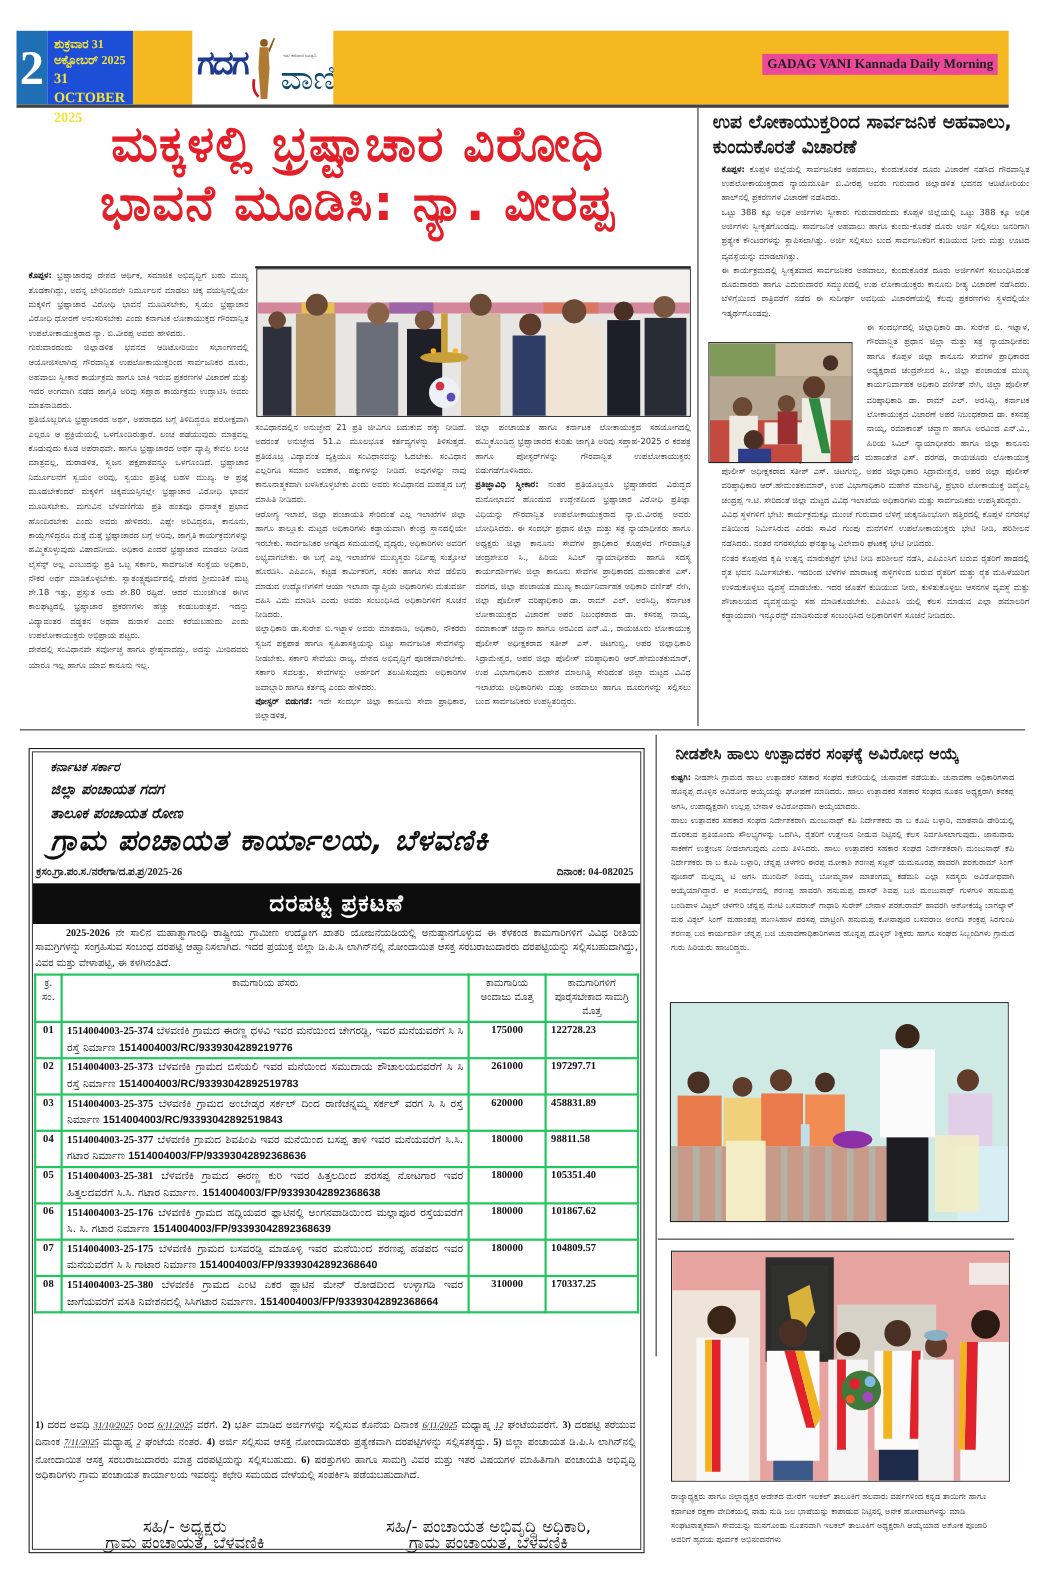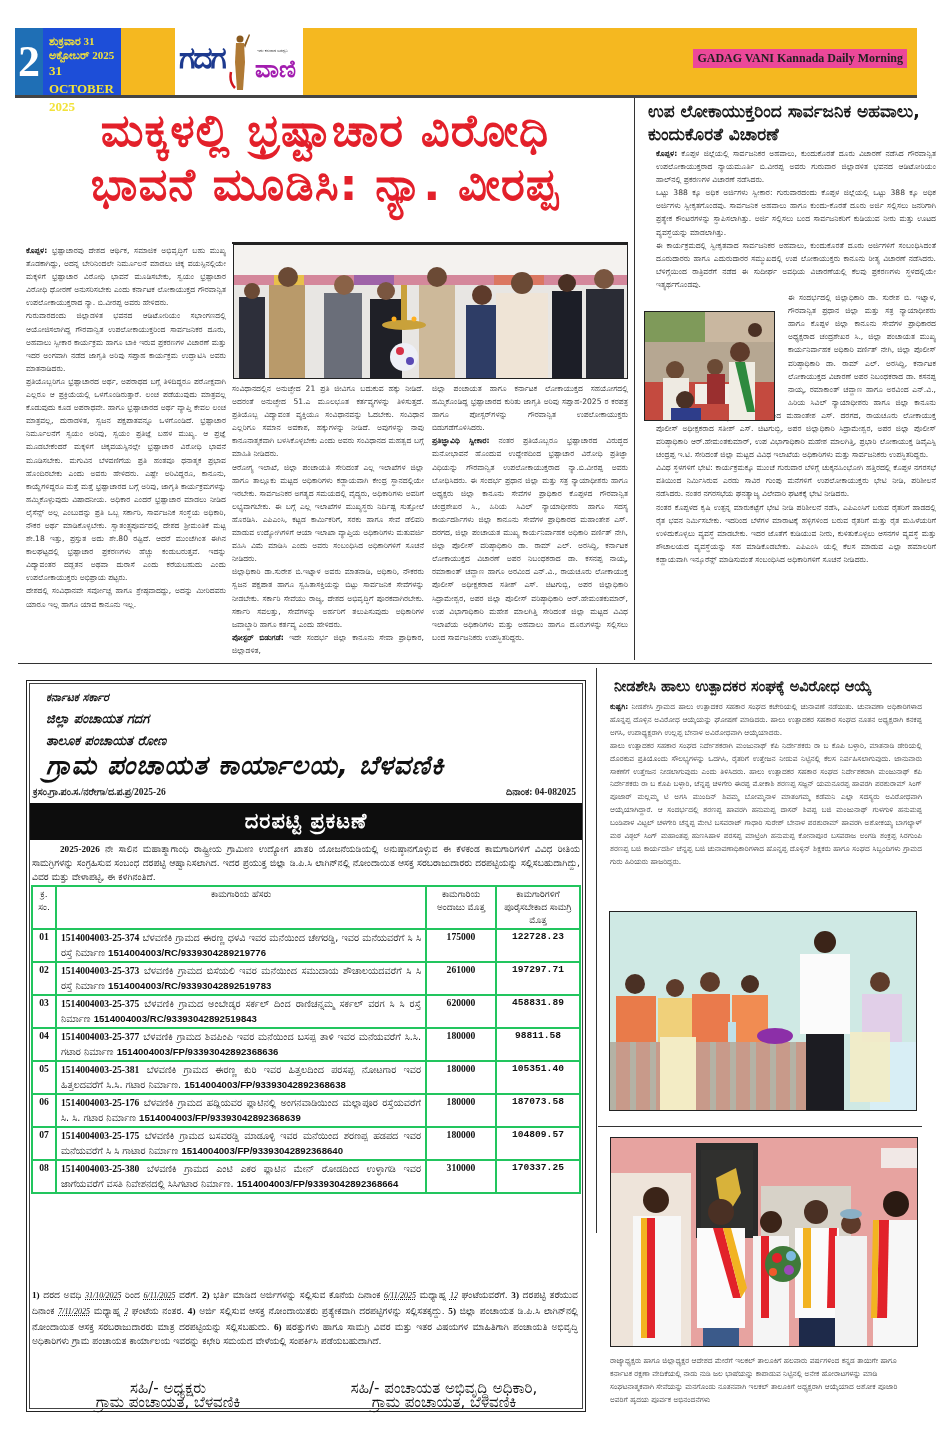--- a/index.html
+++ b/index.html
@@ -9,21 +9,21 @@
   
   .masthead { position: absolute; left: 15px; top: 28px; width: 902px; height: 67px; display: flex; }
   .page-num { width: 28px; background: #1f6fb5; color: #fff; font-family: "Liberation Serif", serif; font-weight: bold; font-size: 44px; text-align: center; line-height: 67px; }
   .date-box { width: 78px; background: #1d4ed8; color: #f2e23a; font-family: "Liberation Serif", serif; font-weight: bold; padding-left: 6px; padding-top: 6px; }
   .date-box .kn { font-size: 11px; line-height: 14px; }
   .date-box .en { font-size: 13px; line-height: 18px; }
   .yellow-a { width: 54px; background: #f5b820; }
   .logo-box { width: 128px; background: #fff; position: relative; }
   .logo-gadaga { position: absolute; left: 4px; top: 12px; font-family: "DejaVu Serif", serif; font-weight: bold; font-size: 30px; color: #1d3a8f; letter-spacing: -2px; }
   .logo-figure { position: absolute; left: 54px; top: 4px; width: 22px; height: 60px; }
-  .logo-vani { position: absolute; left: 80px; top: 26px; font-family: "DejaVu Serif", serif; font-weight: bold; font-size: 24px; color: #a21caf; }
+  .logo-vani { position: absolute; left: 80px; top: 26px; font-family: "DejaVu Serif", serif; font-weight: normal; font-size: 30px; color: #0c4a6e; }
   .logo-tag { position: absolute; left: 82px; top: 20px; font-size: 4px; color: #333; }
   .yellow-b { flex: 1; background: #f5b820; position: relative; }
   .paper-name { position: absolute; right: 10px; top: 21px; background: #ec4899; padding: 2px 4px; font-family: "Liberation Serif", serif; font-weight: bold; font-size: 12px; color: #222; }
   .mast-rule { position: absolute; left: 15px; top: 95px; width: 902px; height: 3px; background: #444; }
 
   
   .lead-headline { position: absolute; left: 30px; top: 104px; width: 590px; color: #e3202a; font-family: "DejaVu Sans", sans-serif; font-weight: bold; font-size: 45px; line-height: 54px; letter-spacing: 1px; text-align: center; }
   .lead-rule { position: absolute; left: 232px; top: 242px; width: 396px; height: 2px; background: #222; }
   .col { position: absolute; font-size: 7.6px; line-height: 13.1px; color: #333; text-align: justify; overflow: hidden; }
   .col p { margin-bottom: 0; text-indent: 0; }
@@ -56,21 +56,21 @@
   .n-intro { position: absolute; left: 2px; right: 2px; top: 158px; font-size: 9.2px; line-height: 13.3px; text-align: justify; color: #111; text-indent: 28px; }
   .n-intro .yr { font-family: "Liberation Serif", serif; font-weight: bold; }
   table.tender { position: absolute; left: 1px; top: 201px; width: calc(100% - 2px); border-collapse: collapse; font-size: 9.6px; color: #111; }
   table.tender td, table.tender th { border: 2px solid #22c55e; vertical-align: top; padding: 1px 4px; }
   table.tender th { font-weight: normal; font-size: 9px; line-height: 13px; text-align: center; }
   table.tender td.sl { width: 24px; font-family: "Liberation Serif", serif; font-weight: bold; text-align: center; }
   table.tender td.work { line-height: 14.5px; text-align: justify; }
   table.tender td.work .wid { font-family: "Liberation Serif", serif; font-weight: bold; }
   table.tender td.work .code { font-family: "Liberation Sans", sans-serif; font-weight: bold; }
   table.tender td.amt { width: 70px; font-family: "Liberation Serif", serif; font-weight: bold; text-align: center; }
-  table.tender td.mat { width: 84px; font-family: Liberation Mono, monospace; font-weight: bold; text-align: center; }
+  table.tender td.mat { width: 84px; font-family: Liberation Serif, serif; font-weight: bold; text-align: left; }
   .n-terms { position: absolute; left: 2px; right: 4px; top: 604px; font-size: 9.2px; line-height: 14.8px; text-align: justify; color: #111; }
   .n-terms .u { font-family: "Liberation Serif", serif; font-style: italic; text-decoration: underline dotted; font-size: 8px; }
   .n-terms .num { font-family: "Liberation Serif", serif; font-weight: bold; }
   .n-sign { position: absolute; top: 697px; width: 50%; text-align: center; font-size: 15px; line-height: 14px; color: #111; }
   .n-sign.left { left: 0; }
   .n-sign.right { right: 0; }
 
   
   .vsep2 { position: absolute; left: 596px; top: 668px; width: 1px; height: 565px; background: #333; }
   .rb-headline { position: absolute; left: 614px; top: 676px; width: 330px; font-weight: bold; font-size: 14.5px; line-height: 20px; color: #1a1a1a; }
@@ -255,21 +255,21 @@
           <tr>
             <td class="sl">05</td>
             <td class="work"><span class="wid">1514004003-25-381</span> <span>ಬೆಳವಣಿಕಿ ಗ್ರಾಮದ ಈರಣ್ಣ ಕುರಿ ಇವರ ಹಿತ್ತಲದಿಂದ ಪರಸಪ್ಪ ನೋಟಗಾರ ಇವರ ಹಿತ್ತಲದವರೆಗೆ ಸಿ.ಸಿ. ಗಟಾರ ನಿರ್ಮಾಣ.</span> <span class="code">1514004003/FP/93393042892368638</span></td>
             <td class="amt">180000</td>
             <td class="mat">105351.40</td>
           </tr>
           <tr>
             <td class="sl">06</td>
             <td class="work"><span class="wid">1514004003-25-176</span> <span>ಬೆಳವಣಿಕಿ ಗ್ರಾಮದ ಹದ್ಲಿಯವರ ಪ್ಲಾಟಿನಲ್ಲಿ ಅಂಗನವಾಡಿಯಿಂದ ಮಲ್ಲಾಪೂರ ರಸ್ತೆಯವರೆಗೆ ಸಿ. ಸಿ. ಗಟಾರ ನಿರ್ಮಾಣ</span> <span class="code">1514004003/FP/93393042892368639</span></td>
             <td class="amt">180000</td>
-            <td class="mat">187073.58</td>
+            <td class="mat">101867.62</td>
           </tr>
           <tr>
             <td class="sl">07</td>
             <td class="work"><span class="wid">1514004003-25-175</span> <span>ಬೆಳವಣಿಕಿ ಗ್ರಾಮದ ಬಸವರಡ್ಡಿ ಮಾಡೂಳ್ಳಿ ಇವರ ಮನೆಯಿಂದ ಶರಣಪ್ಪ ಹಡಪದ ಇವರ ಮನೆಯವರೆಗೆ ಸಿ ಸಿ ಗಾಟಾರ ನಿರ್ಮಾಣ</span> <span class="code">1514004003/FP/93393042892368640</span></td>
             <td class="amt">180000</td>
             <td class="mat">104809.57</td>
           </tr>
           <tr>
             <td class="sl">08</td>
             <td class="work"><span class="wid">1514004003-25-380</span> <span>ಬೆಳವಣಿಕಿ ಗ್ರಾಮದ ಎಂಟಿ ಎಕರ ಪ್ಲಾಟಿನ ಮೇನ್ ರೋಡದಿಂದ ಉಳ್ಳಾಗಡಿ ಇವರ ಜಾಗೆಯವರೆಗೆ ವಸತಿ ನಿವೇಶನದಲ್ಲಿ ಸಿಸಿಗಟಾರ ನಿರ್ಮಾಣ.</span> <span class="code">1514004003/FP/93393042892368664</span></td>

